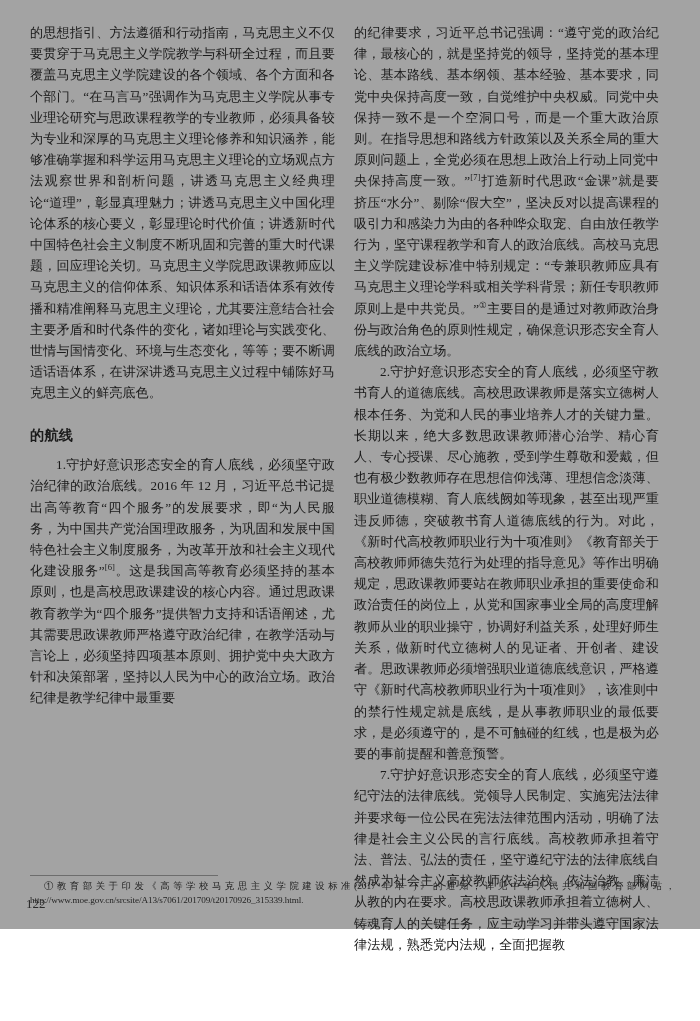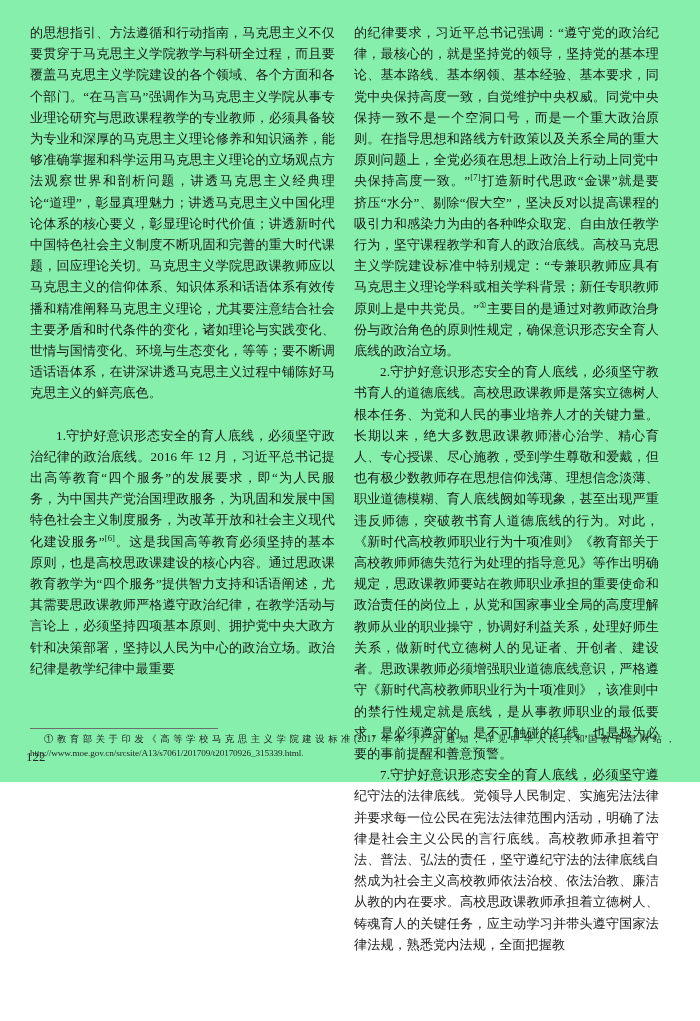--- a/index.html
+++ b/index.html
@@ -12,22 +12,22 @@
     height: 1021px;
     position: relative;
     font-family: "Liberation Serif", "DejaVu Serif", serif;
     color: #1a1a1a;
     overflow: hidden;
   }
   #page {
     position: absolute;
     left: 0; top: 0;
     width: 700px;
-    height: 782px;
-    background: #86efac;
+    height: 929px;
+    background: #a3a3a3;
   }
   .columns {
     position: absolute;
     left: 30px;
     top: 22px;
     width: 645px;
     height: 920px;
   }
   .col {
     position: absolute;
@@ -114,21 +114,21 @@
 
 <div id="page">
 
   <div class="columns">
 
     <div class="col col-left">
 
       <p class="body">的思想指引、方法遵循和行动指南，马克思主义不仅要贯穿于马克思主义学院教学与科研全过程，而且要覆盖马克思主义学院建设的各个领域、各个方面和各个部门。“在马言马”强调作为马克思主义学院从事专业理论研究与思政课程教学的专业教师，必须具备较为专业和深厚的马克思主义理论修养和知识涵养，能够准确掌握和科学运用马克思主义理论的立场观点方法观察世界和剖析问题，讲透马克思主义经典理论“道理”，彰显真理魅力；讲透马克思主义中国化理论体系的核心要义，彰显理论时代价值；讲透新时代中国特色社会主义制度不断巩固和完善的重大时代课题，回应理论关切。马克思主义学院思政课教师应以马克思主义的信仰体系、知识体系和话语体系有效传播和精准阐释马克思主义理论，尤其要注意结合社会主要矛盾和时代条件的变化，诸如理论与实践变化、世情与国情变化、环境与生态变化，等等；要不断调适话语体系，在讲深讲透马克思主义过程中铺陈好马克思主义的鲜亮底色。</p>
 
       <h2 class="section-heading">
-        
+        <span class="cont">的航线</span>
       </h2>
 
 
       <p class="body indent"><span>1.守护好意识形态安全的育人底线，必须坚守政治纪律的政治底线。2016 年 12 月，习近平总书记提出高等教育“四个服务”的发展要求，即“为人民服务，为中国共产党治国理政服务，为巩固和发展中国特色社会主义制度服务，为改革开放和社会主义现代化建设服务”</span><sup class="ref">[6]</sup><span>。这是我国高等教育必须坚持的基本原则，也是高校思政课建设的核心内容。通过思政课教育教学为“四个服务”提供智力支持和话语阐述，尤其需要思政课教师严格遵守政治纪律，在教学活动与言论上，必须坚持四项基本原则、拥护党中央大政方针和决策部署，坚持以人民为中心的政治立场。政治纪律是教学纪律中最重要</span></p>
 
     </div>
 
     <div class="col col-right">
 
       <p class="body"><span>的纪律要求，习近平总书记强调：“遵守党的政治纪律，最核心的，就是坚持党的领导，坚持党的基本理论、基本路线、基本纲领、基本经验、基本要求，同党中央保持高度一致，自觉维护中央权威。同党中央保持一致不是一个空洞口号，而是一个重大政治原则。在指导思想和路线方针政策以及关系全局的重大原则问题上，全党必须在思想上政治上行动上同党中央保持高度一致。”</span><sup class="ref">[7]</sup><span>打造新时代思政“金课”就是要挤压“水分”、剔除“假大空”，坚决反对以提高课程的吸引力和感染力为由的各种哗众取宠、自由放任教学行为，坚守课程教学和育人的政治底线。高校马克思主义学院建设标准中特别规定：“专兼职教师应具有马克思主义理论学科或相关学科背景；新任专职教师原则上是中共党员。”</span><sup class="ref">①</sup><span>主要目的是通过对教师政治身份与政治角色的原则性规定，确保意识形态安全育人底线的政治立场。</span></p>

